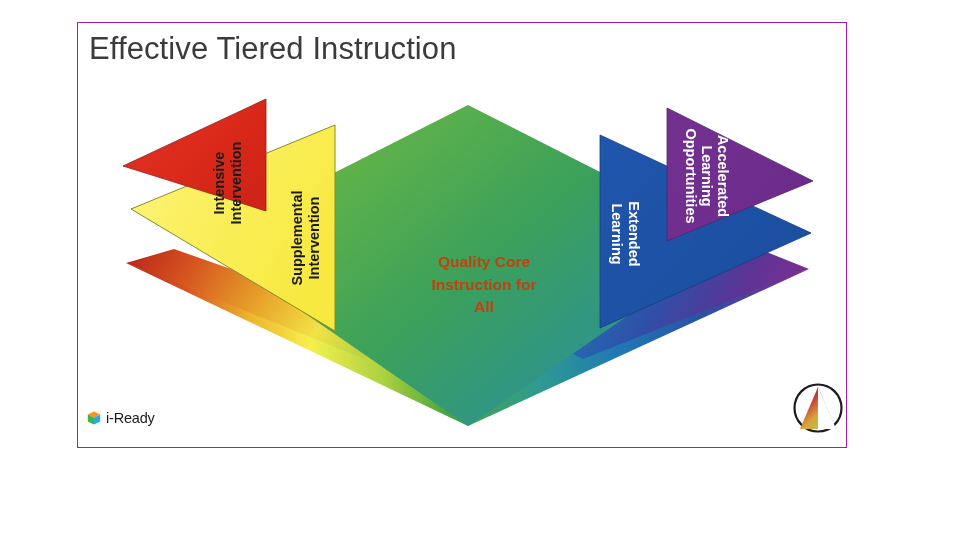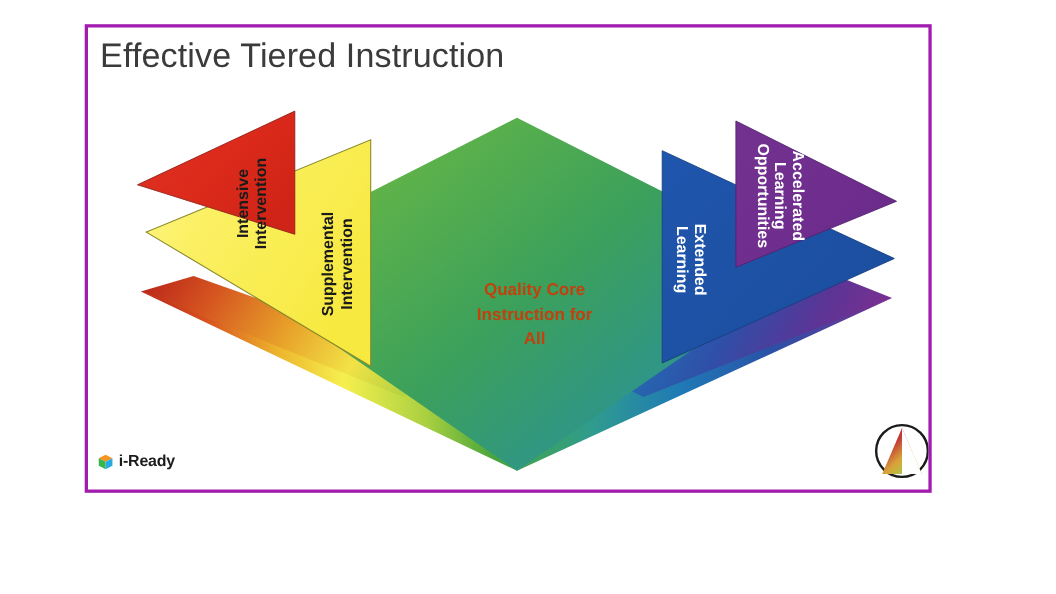--- a/index.html
+++ b/index.html
@@ -14,21 +14,21 @@
     font-family: "Liberation Sans", sans-serif;
   }
 
   #slide-frame {
     position: absolute;
     left: 77px;
     top: 22px;
     width: 770px;
     height: 426px;
     background: #ffffff;
-    border: 3px solid #a21caf;
+    border: 1px solid #a21caf;
     box-sizing: border-box;
     overflow: hidden;
     padding-left: 15px;
   }
 
   #page-title {
     position: absolute;
     left: 11px;
     top: 8px;
     font-size: 31px;
@@ -87,21 +87,21 @@
   #brand-logo {
     position: absolute;
     left: 8px;
     top: 387px;
     display: flex;
     align-items: center;
     gap: 4px;
   }
   #brand-logo .brand-text {
     font-size: 14.5px;
-    font-weight: bold;
+    font-weight: normal;
     color: #1b1b1b;
     letter-spacing: -0.2px;
   }
 
   #corner-logo {
     position: absolute;
     left: 714px;
     top: 359px;
     width: 52px;
     height: 52px;

